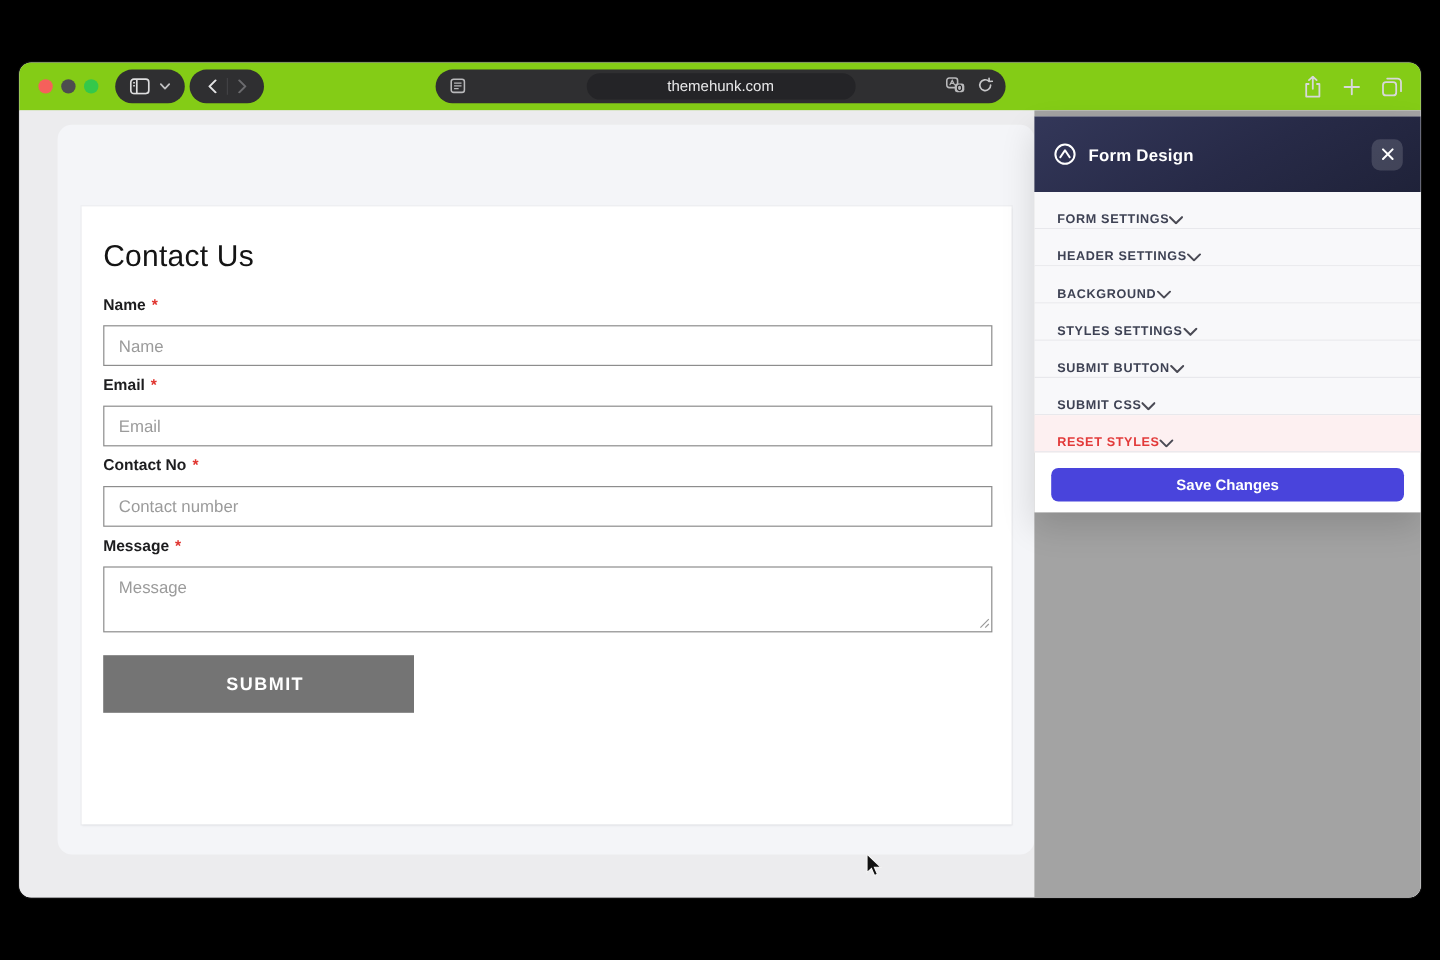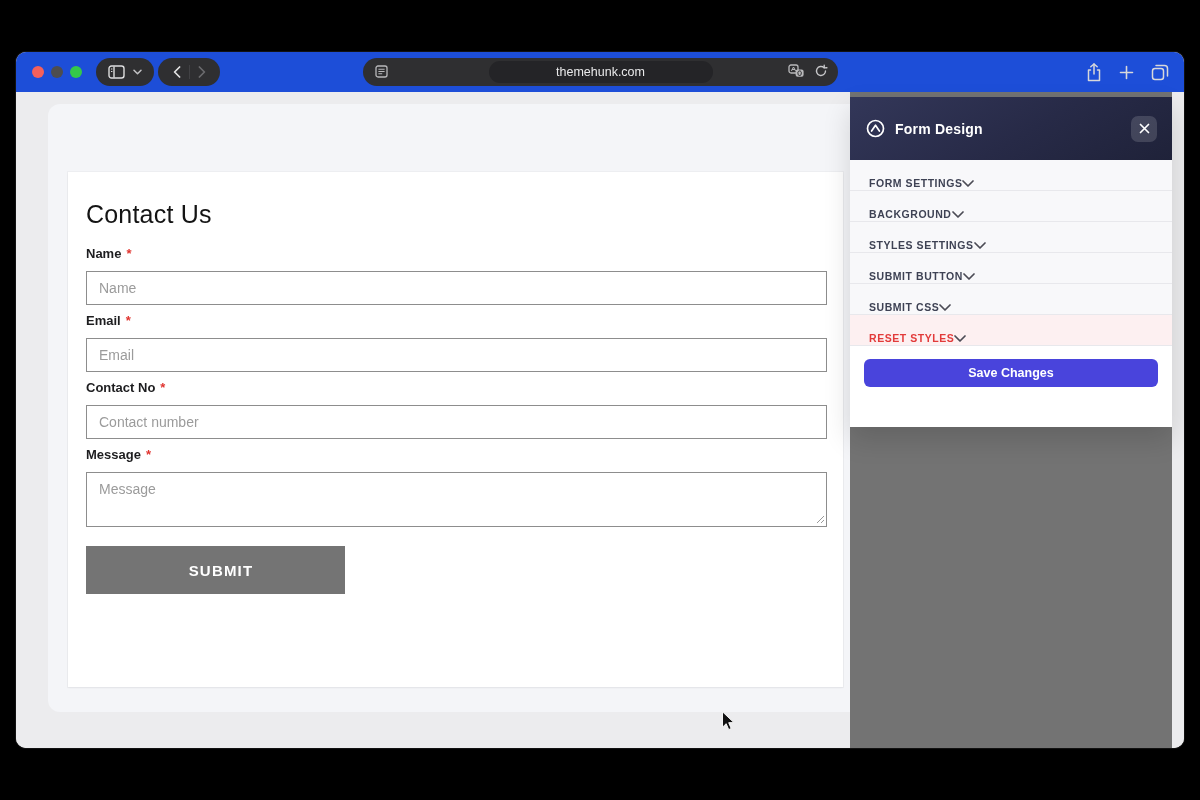--- a/index.html
+++ b/index.html
@@ -4,21 +4,21 @@
 <style>
   * { margin:0; padding:0; box-sizing:border-box; }
   html,body { width:1200px; height:800px; background:#000; overflow:hidden;
     font-family:"Liberation Sans","DejaVu Sans",sans-serif; }
 
   .window { position:absolute; left:16px; top:52px; width:1168px; height:696px;
     border-radius:10px; background:#ececee; overflow:hidden;
     box-shadow:0 0 0 1px rgba(255,255,255,.07), 0 20px 45px rgba(0,0,0,.6); }
 
   
-  .toolbar { position:relative; height:40px; background:#1d4ed8;padding-left:20px; }
+  .toolbar { position:relative; height:40px; background:#84cc16;padding-left:20px; }
   .lights { position:absolute; left:16px; top:14px; display:flex; gap:7px; }
   .light { width:12px; height:12px; border-radius:50%; }
   .light.red { background:#f5605b; } .light.gray { background:#4d4d4f; } .light.green { background:#34c84a; }
   .pill { position:absolute; top:6px; height:28px; background:#2f2f31; border-radius:14px;
     display:flex; align-items:center; justify-content:center; gap:8px; color:#dededf; }
   .pill-sidebar { left:80px; width:58px; }
   .pill-nav { left:142px; width:62px; }
   .nav-divider { width:1px; height:14px; background:#414144; }
   .urlbar { position:absolute; left:347px; top:6px; width:475px; height:28px;
     background:#2f2f31; border-radius:14px; }
@@ -52,21 +52,21 @@
   .ta { width:100%; height:55px; border:1px solid #8d8d8d; background:#fff; padding:8px 12px;
     font-size:14px; color:#333; resize:none; outline:none; display:block;
     font-family:"Liberation Sans","DejaVu Sans",sans-serif; }
   .ta::placeholder { color:#9b9b9b; opacity:1; }
   .grip { position:absolute; right:2px; bottom:3px; }
   .submit-btn { display:block; width:259px; height:48px; background:#747474; border:none;
     color:#fff; font-weight:700; font-size:15px; letter-spacing:1.2px; cursor:pointer;
     font-family:"Liberation Sans","DejaVu Sans",sans-serif;padding-left:11px; }
 
   
-  .panel-col { position:absolute; right:12px; top:0; width:322px; height:100%; background:#737373; }
+  .panel-col { position:absolute; right:0; top:0; width:322px; height:100%; background:#a3a3a3; }
   .panel { position:absolute; left:0; top:5px; width:322px; height:330px; background:#fff;
     box-shadow:0 12px 26px rgba(0,0,0,.14); }
   .panel-header { height:63px; display:flex; align-items:center; gap:10px; padding:0 15px 0 16px;
     background:linear-gradient(150deg,#333759 0%, #272a47 55%, #1f2239 100%); }
   .panel-title { color:#fff; font-size:14px; font-weight:700; letter-spacing:.2px; }
   .close-btn { margin-left:auto; width:26px; height:26px; border:none; border-radius:7px;
     background:rgba(255,255,255,.15); display:flex; align-items:center; justify-content:center; cursor:pointer; }
   .acc-row { height:31px; display:flex; align-items:center; justify-content:flex-start;
     padding:16px 17px 0 19px; background:#f8f8fa; border-bottom:1px solid #e8e8ec; cursor:pointer; }
   .acc-label { font-size:10.5px; font-weight:700; letter-spacing:.55px; color:#3e4254; }
@@ -244,20 +244,28 @@
 
         <div class="acc-row">
           <span class="acc-label">FORM SETTINGS</span>
           <span class="icon">
             <svg width="12" height="7" viewBox="0 0 12 7" fill="none">
                 <path d="M1 1 L6 6 L11 1" stroke="#4b4b55" stroke-width="1.7" stroke-linecap="round" stroke-linejoin="round"></path>
               </svg>
           </span>
         </div>
         <div class="acc-row">
+          <span class="acc-label">HEADER SETTINGS</span>
+          <span class="icon">
+            <svg width="12" height="7" viewBox="0 0 12 7" fill="none">
+                <path d="M1 1 L6 6 L11 1" stroke="#4b4b55" stroke-width="1.7" stroke-linecap="round" stroke-linejoin="round"></path>
+              </svg>
+          </span>
+        </div>
+        <div class="acc-row">
           <span class="acc-label">BACKGROUND</span>
           <span class="icon">
             <svg width="12" height="7" viewBox="0 0 12 7" fill="none">
                 <path d="M1 1 L6 6 L11 1" stroke="#4b4b55" stroke-width="1.7" stroke-linecap="round" stroke-linejoin="round"></path>
               </svg>
           </span>
         </div>
         <div class="acc-row">
           <span class="acc-label">STYLES SETTINGS</span>
           <span class="icon">

